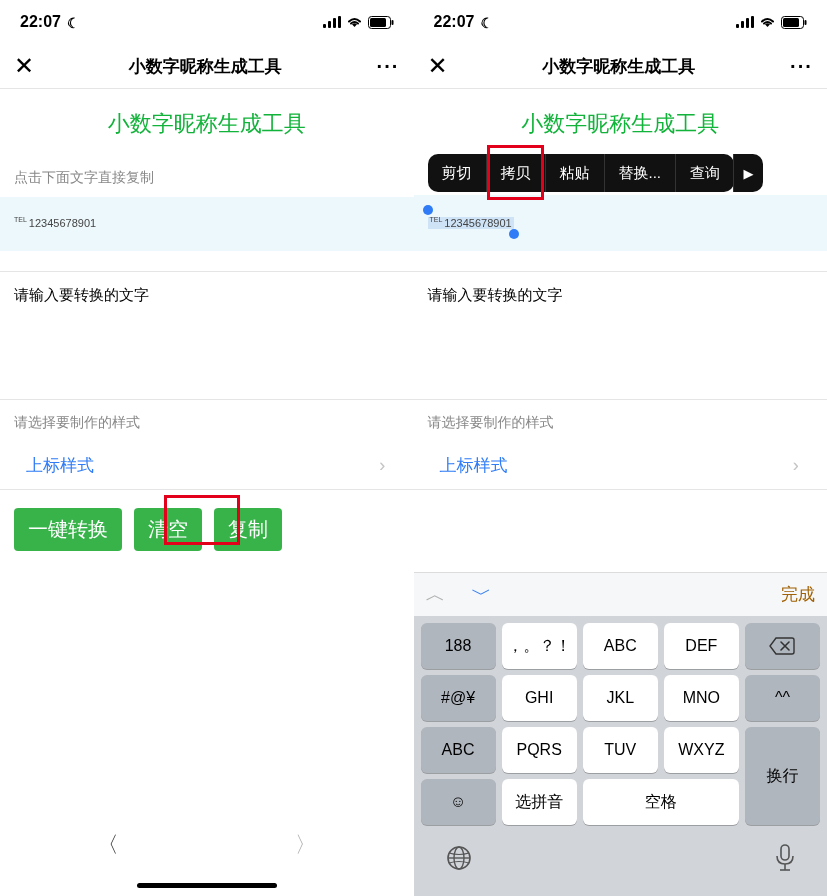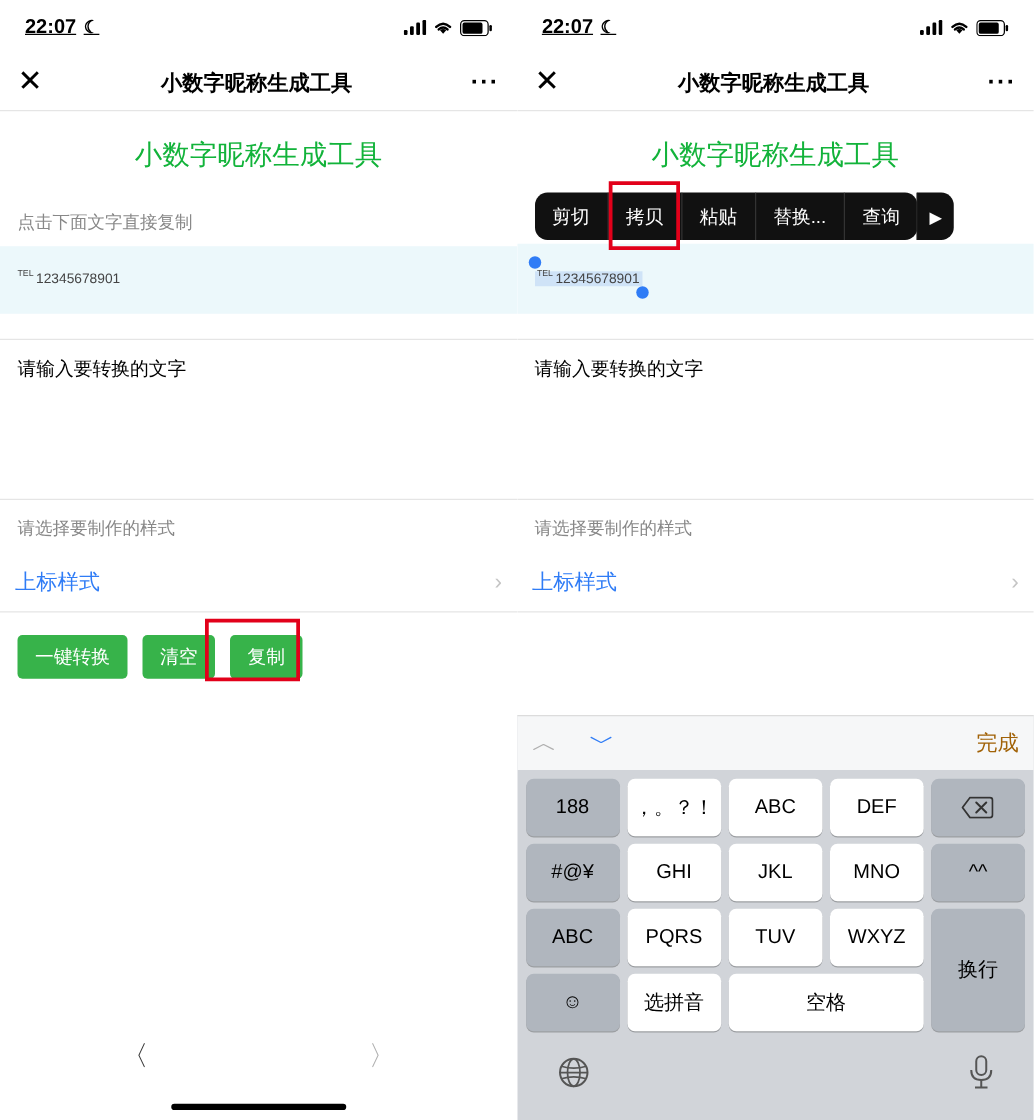--- a/index.html
+++ b/index.html
@@ -23,21 +23,21 @@
   
   .status-bar {
     height: 44px;
     display: flex;
     align-items: center;
     justify-content: space-between;
     padding: 0 20px 0 20px;
     font-weight: 600;
     font-size: 16px;
   }
-  .status-left { display: flex; align-items: flex-start; gap: 6px; text-decoration: underline; }
+  .status-left { display: flex; align-items: flex-end; gap: 6px; }
   .status-right { display: flex; align-items: center; gap: 5px; }
   .moon-icon { font-size: 14px; }
   .signal-icon, .wifi-icon, .battery-icon { display: inline-flex; align-items: center; }
   
   .nav-bar {
     height: 44px;
     display: flex;
     align-items: center;
     justify-content: space-between;
     padding: 0 14px;
@@ -73,39 +73,40 @@
   .input-placeholder {
     padding: 14px 14px;
     font-size: 15px;
     color: #000000;
     background: #fff;
   }
   .style-row {
     display: flex;
     align-items: center;
     justify-content: space-between;
-    padding: 12px 12px 12px;
+    padding: 12px 26px 12px;
     font-size: 17px;
     cursor: pointer;
+    font-family: Liberation Mono, monospace;
   }
   .style-value { color: #2f7cf6; }
   .chev { color: #c5c5c5; font-size: 18px; }
   
   .btn-row {
     display: flex;
     gap: 12px;
     padding: 18px 14px;
   }
   .btn {
     background: #37b34a;
     color: #fff;
     border: none;
     border-radius: 4px;
     padding: 8px 14px;
-    font-size: 15px;
+    font-size: 20px;
     cursor: pointer;
   }
   .highlight-box {
     position: absolute;
     border: 3px solid #e2001a;
     pointer-events: none;
   }
   .highlight-copy-btn { left: 164px; top: 495px; width: 76px; height: 50px; }
   .highlight-menu-copy { left: 487px; top: 145px; width: 57px; height: 55px; }
   

